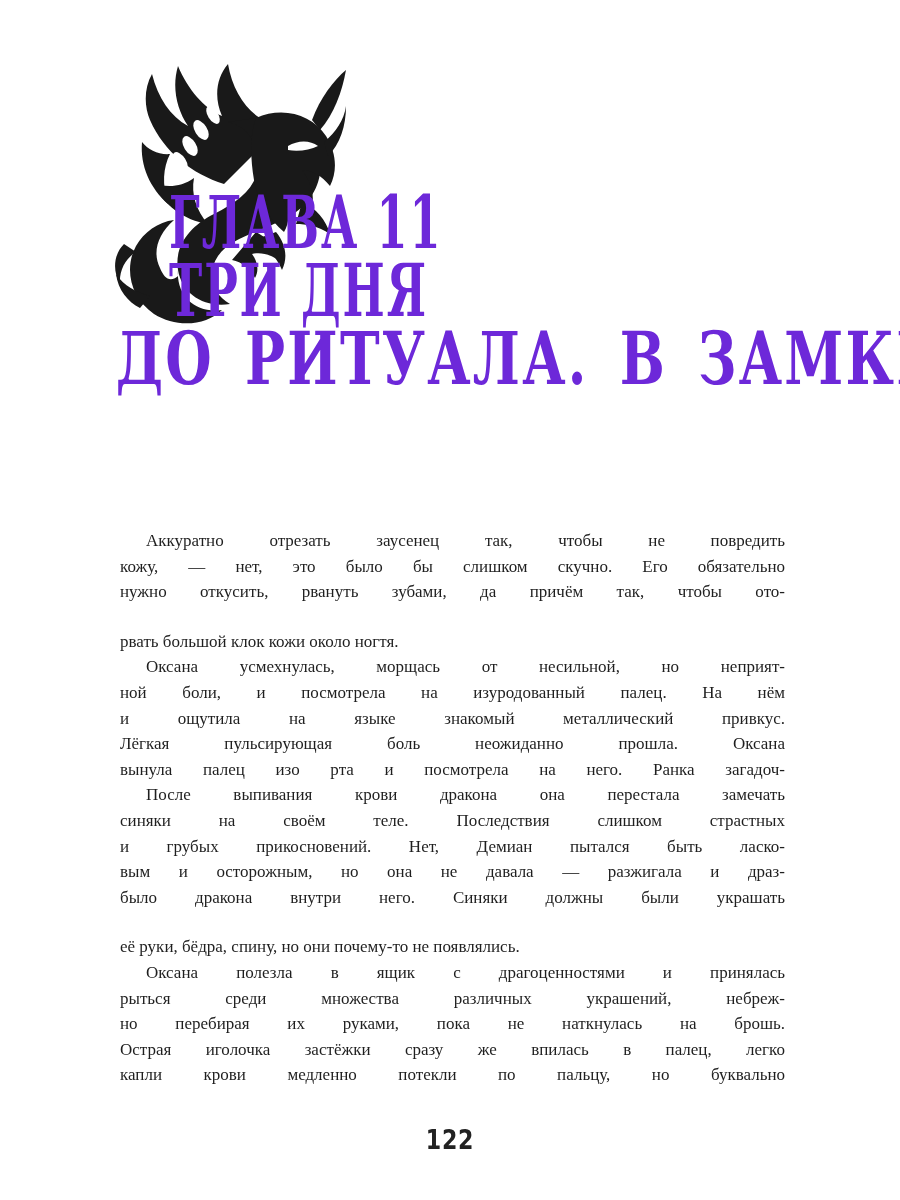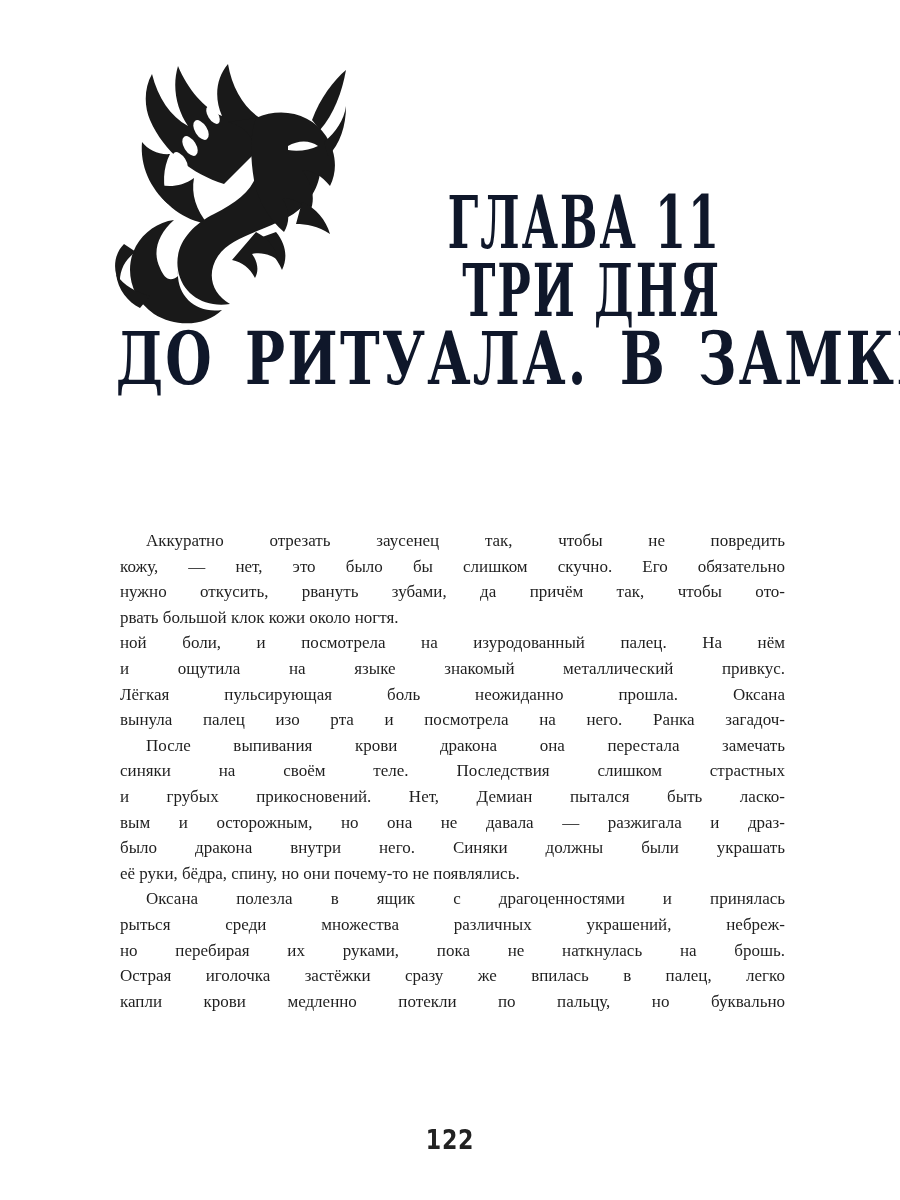--- a/index.html
+++ b/index.html
@@ -16,24 +16,24 @@
   .dragon{
     position:absolute;
     left:106px;top:56px;
     width:240px;height:280px;
   }
   
   .chapter-title{
     position:absolute;
     left:0;top:188px;
     width:890px;
-    text-align:right;
+    text-align:left;
     font-family:"DejaVu Serif", serif;
     font-weight:700;
-    color:#0f172a;
+    color:#6d28d9;
   }
   .chapter-title .t-line{
     display:block;
     font-size:72px;
     line-height:68px;
     white-space:nowrap;
     letter-spacing:3px;
   }
   .chapter-title .t1, .chapter-title .t2{ transform:scale(0.62,1.02); }
   .chapter-title .t3{ transform:scale(0.74,1.02); word-spacing:14px; }
@@ -43,21 +43,21 @@
     left:120px;top:528px;
     width:665px;
     font-size:17px;
     line-height:25.6px;
     color:#1f1f1f;
   }
   .para .line{
     text-align:justify;
     text-align-last:justify;
   }
-  .para .line.end{ text-align-last:left; }
+  .para .line.end{ text-align-last:left;margin-top:24px; }
   .para .line.first{ padding-left:26px; }
   
   .folio{
     position:absolute;
     left:0;top:1124px;
     width:900px;
     text-align:center;
     font-family:"DejaVu Sans", sans-serif;
     font-weight:700;
     font-size:27px;
@@ -123,20 +123,21 @@
   </div>
 
   <div class="body-text" id="body-text">
       <div class="para">
         <div class="line first">Аккуратно отрезать заусенец так, чтобы не повредить</div>
         <div class="line">кожу, — нет, это было бы слишком скучно. Его обязательно</div>
         <div class="line">нужно откусить, рвануть зубами, да причём так, чтобы ото-</div>
         <div class="line end">рвать большой клок кожи около ногтя.</div>
       </div>
       <div class="para">
+        <div class="line first">Оксана усмехнулась, морщась от несильной, но неприят-</div>
         <div class="line">ной боли, и посмотрела на изуродованный палец. На нём</div>
         <div class="line">и ощутила на языке знакомый металлический привкус.</div>
         <div class="line">Лёгкая пульсирующая боль неожиданно прошла. Оксана</div>
         <div class="line">вынула палец изо рта и посмотрела на него. Ранка загадоч-</div>
       </div>
       <div class="para">
         <div class="line first">После выпивания крови дракона она перестала замечать</div>
         <div class="line">синяки на своём теле. Последствия слишком страстных</div>
         <div class="line">и грубых прикосновений. Нет, Демиан пытался быть ласко-</div>
         <div class="line">вым и осторожным, но она не давала — разжигала и драз-</div>

